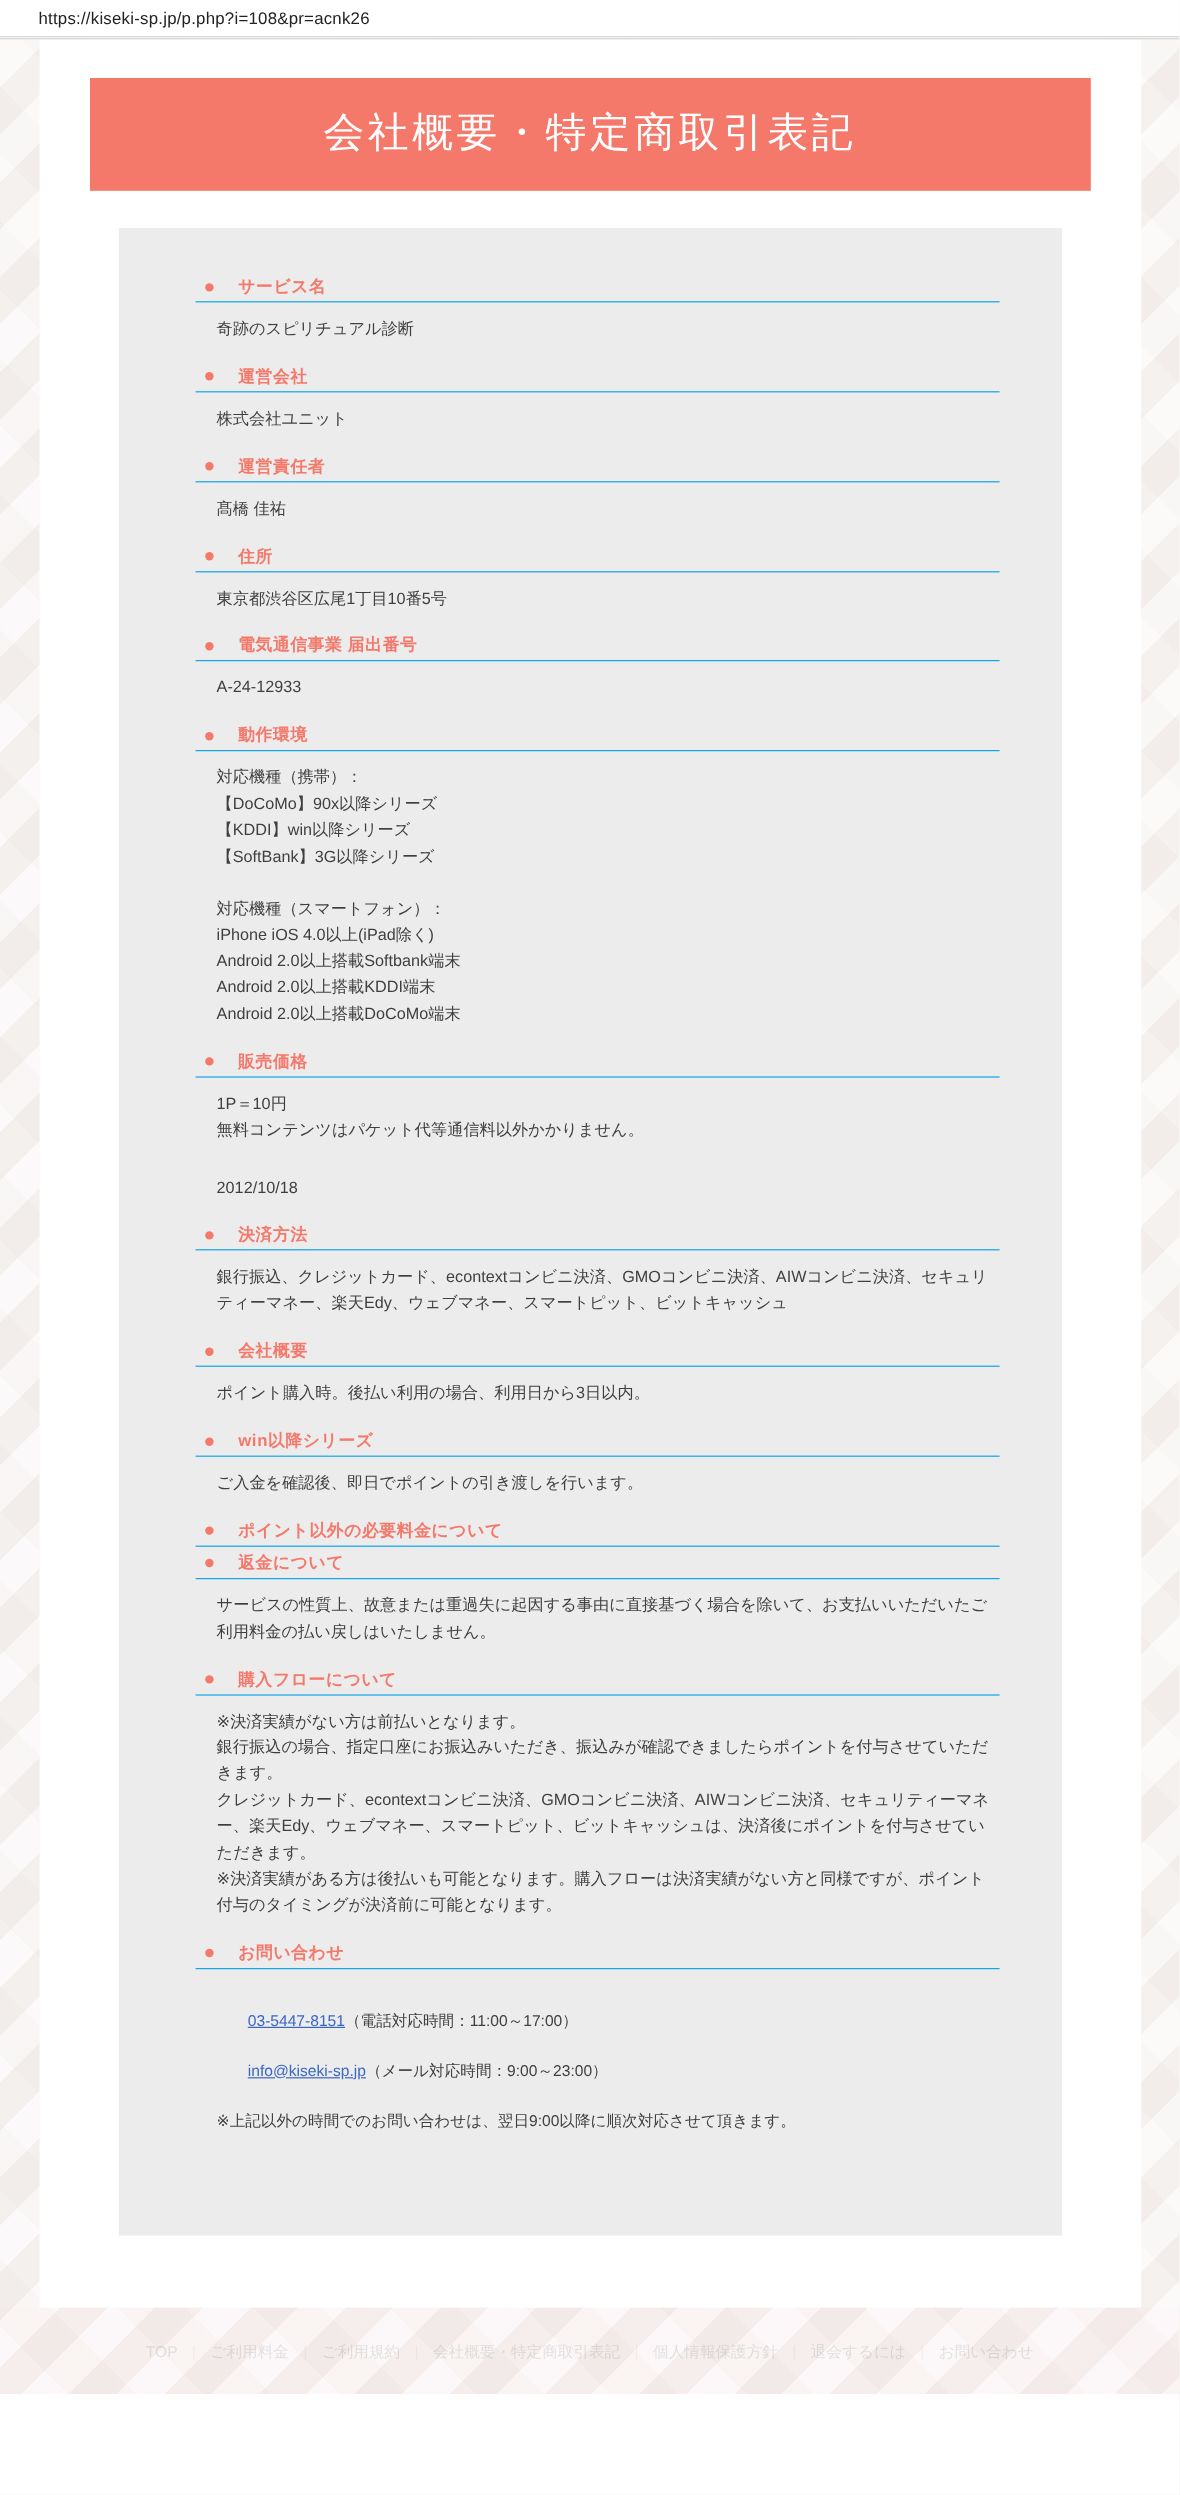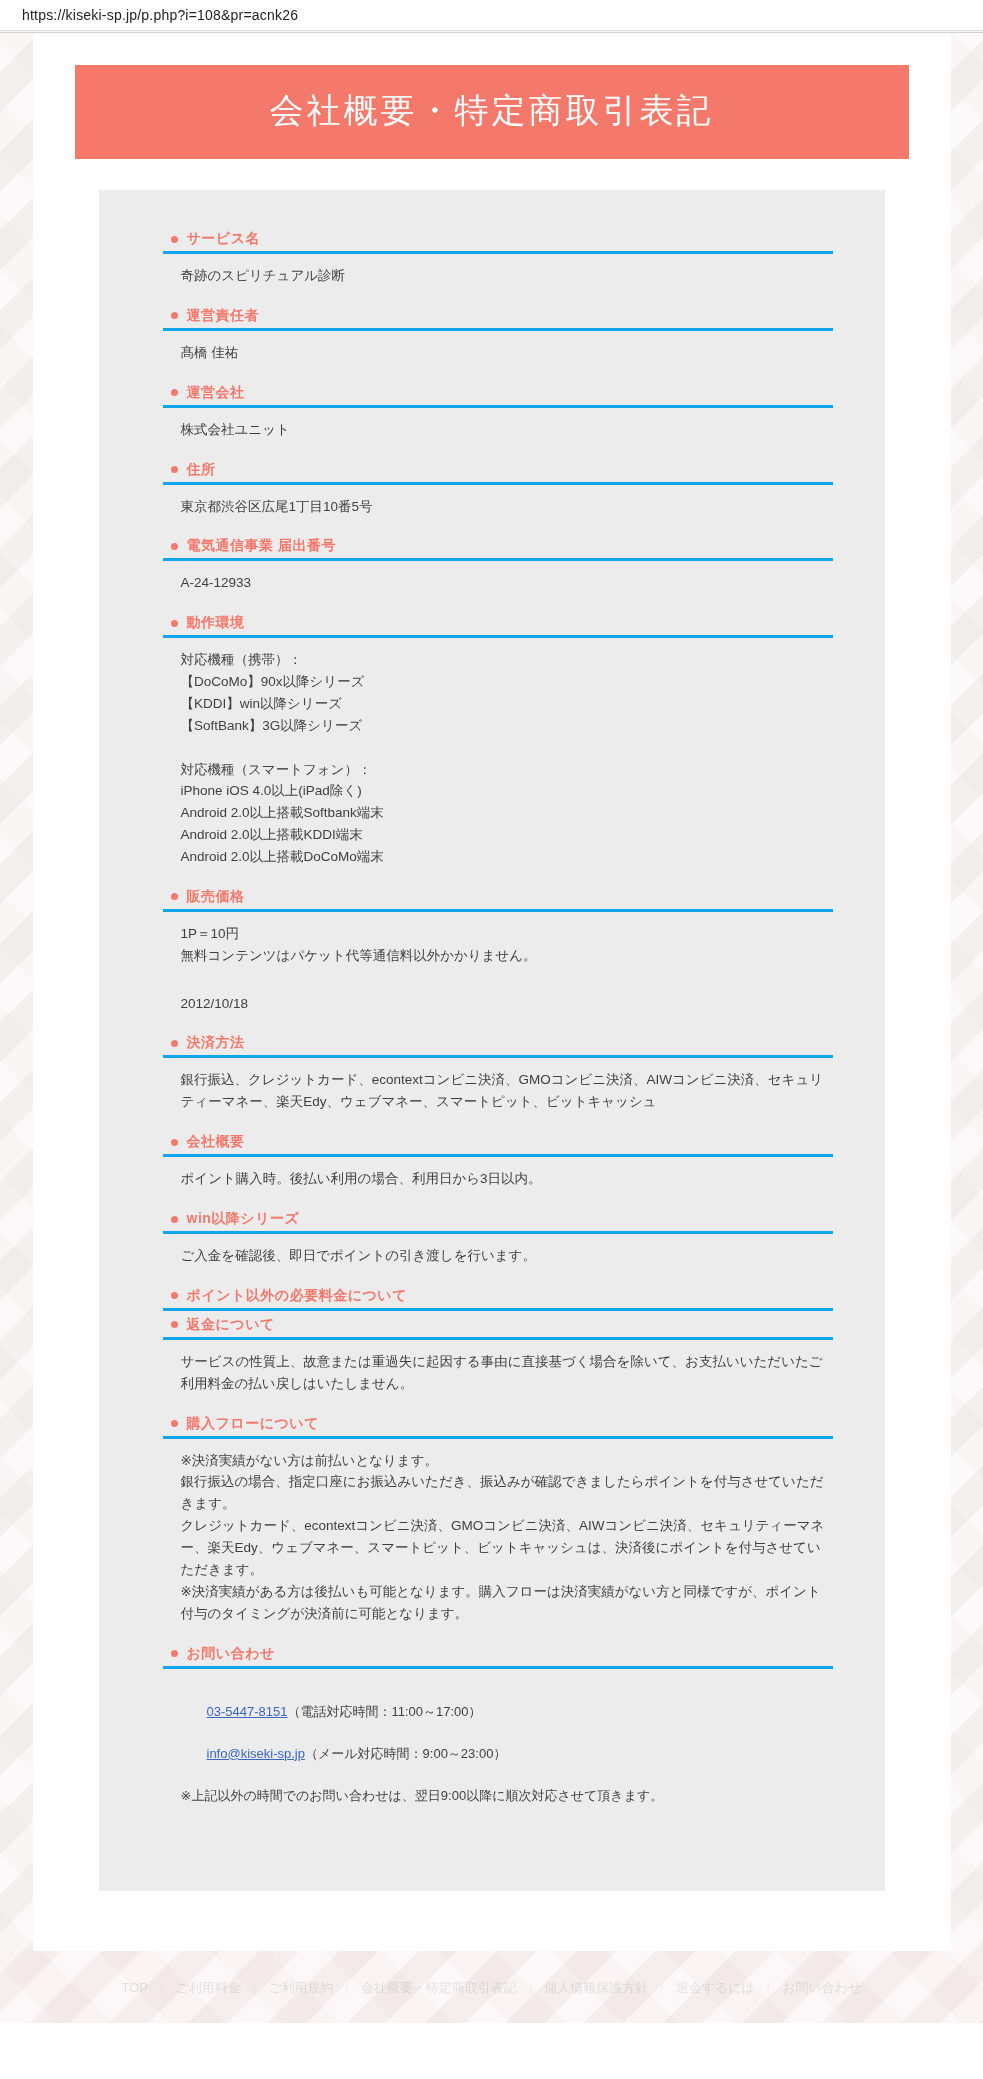--- a/index.html
+++ b/index.html
@@ -10,21 +10,21 @@
   body {
     width: 983px;
     font-family: "Liberation Sans", "DejaVu Sans", sans-serif;
     color: #444;
     -webkit-font-smoothing: antialiased;
   }
   .url-bar {
     height: 30px;
     display: flex;
     align-items: center;
-    padding-left: 22px;
+    padding-left: 32px;
     font-size: 14px;
     color: #222;
     background: #fff;
     letter-spacing: 0.2px;
   }
   .bar-stripe {
     height: 3px;
     background: #f3f3f3;
     border-top: 1px solid #dcdcdc;
     border-bottom: 1px solid #d0d0d0;
@@ -65,22 +65,22 @@
   }
   .inner-box {
     margin: 31px 66px 0 66px;
     background: #ececec;
     padding: 40px 30px 44px 30px;
   }
   .section { margin-bottom: 5px; }
   .sec-head {
     display: flex;
     align-items: center;
-    gap: 4px;
-    border-bottom: 3px solid #0ea5e9;
+    gap: 16px;
+    border-bottom: 1px solid #0ea5e9;
     padding: 0 0 3px 8px;
     margin: 0 22px 0 34px;
   }
   .bullet {
     width: 7px; height: 7px;
     border-radius: 50%;
     background: #f4796b;
     display: inline-block;
     margin-right: 5px;
     flex: none;
@@ -147,31 +147,31 @@
         <div class="sec-head">
           <span class="bullet"></span>
           <span class="sec-title">サービス名</span>
         </div>
         <div class="sec-body">奇跡のスピリチュアル診断</div>
       </div>
 
       <div class="section">
         <div class="sec-head">
           <span class="bullet"></span>
+          <span class="sec-title">運営会社</span>
+        </div>
+        <div class="sec-body">株式会社ユニット</div>
+      </div>
+
+      <div class="section">
+        <div class="sec-head">
+          <span class="bullet"></span>
           <span class="sec-title">運営責任者</span>
         </div>
         <div class="sec-body">髙橋 佳祐</div>
-      </div>
-
-      <div class="section">
-        <div class="sec-head">
-          <span class="bullet"></span>
-          <span class="sec-title">運営会社</span>
-        </div>
-        <div class="sec-body">株式会社ユニット</div>
       </div>
 
       <div class="section">
         <div class="sec-head">
           <span class="bullet"></span>
           <span class="sec-title">住所</span>
         </div>
         <div class="sec-body">東京都渋谷区広尾1丁目10番5号</div>
       </div>
 

